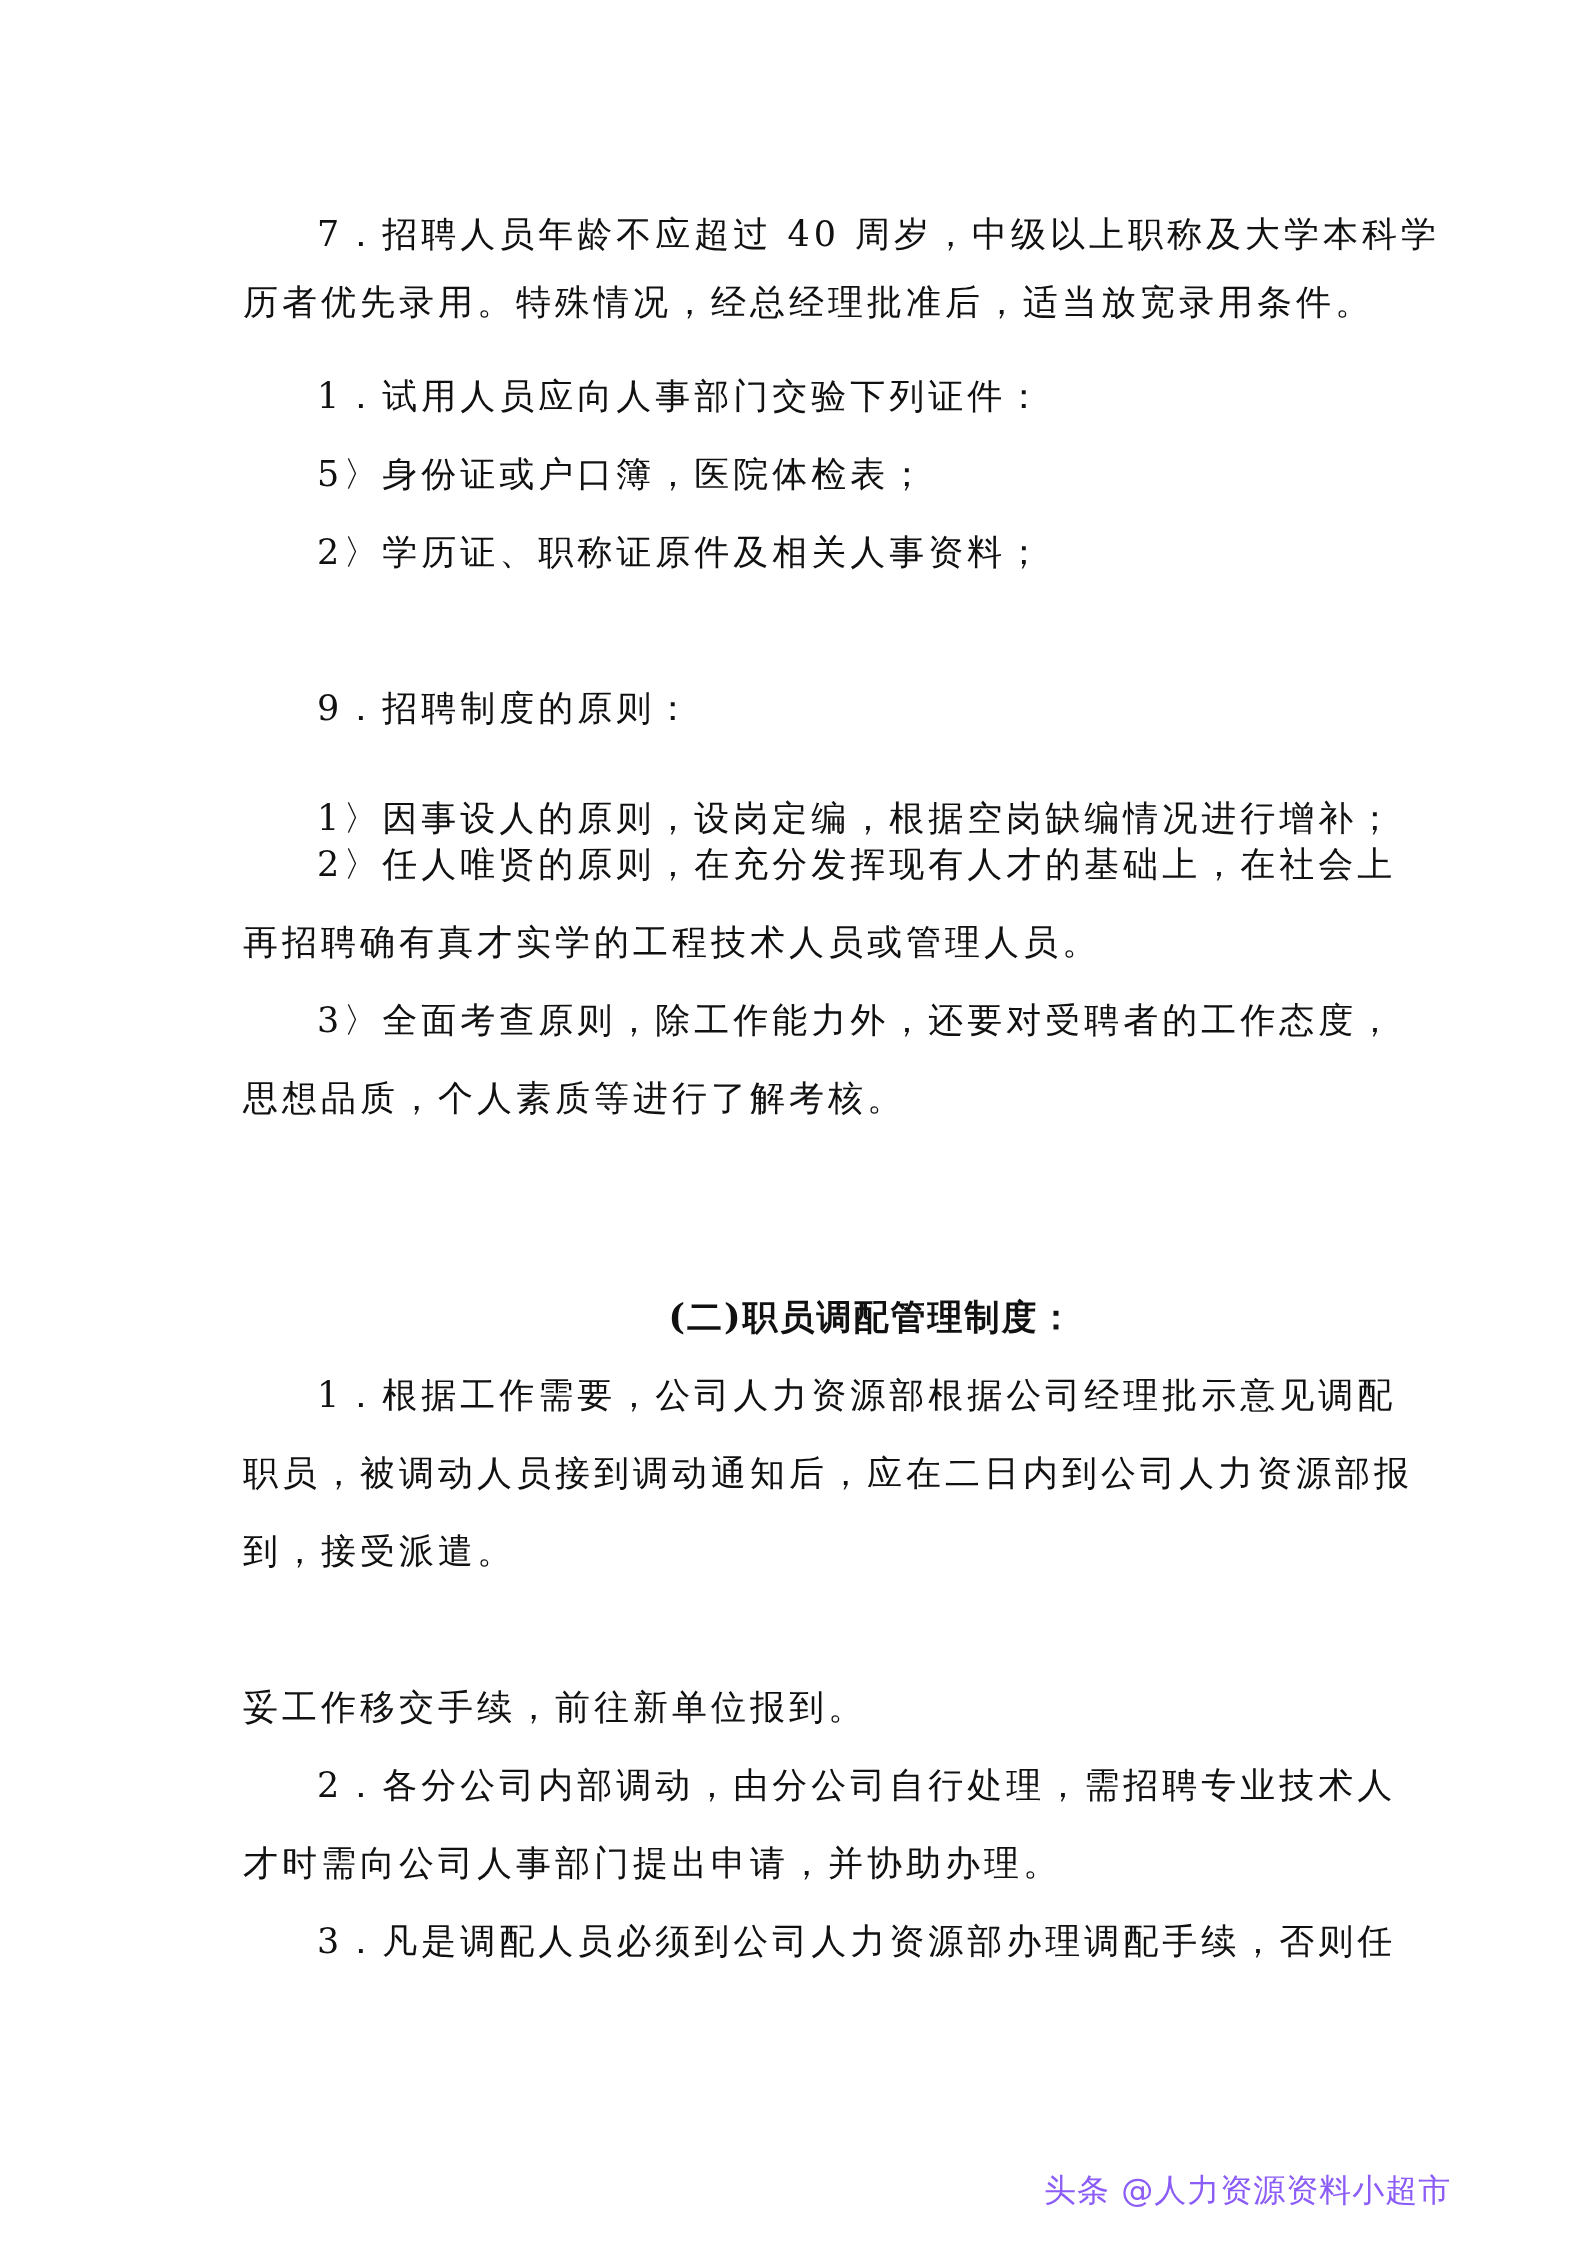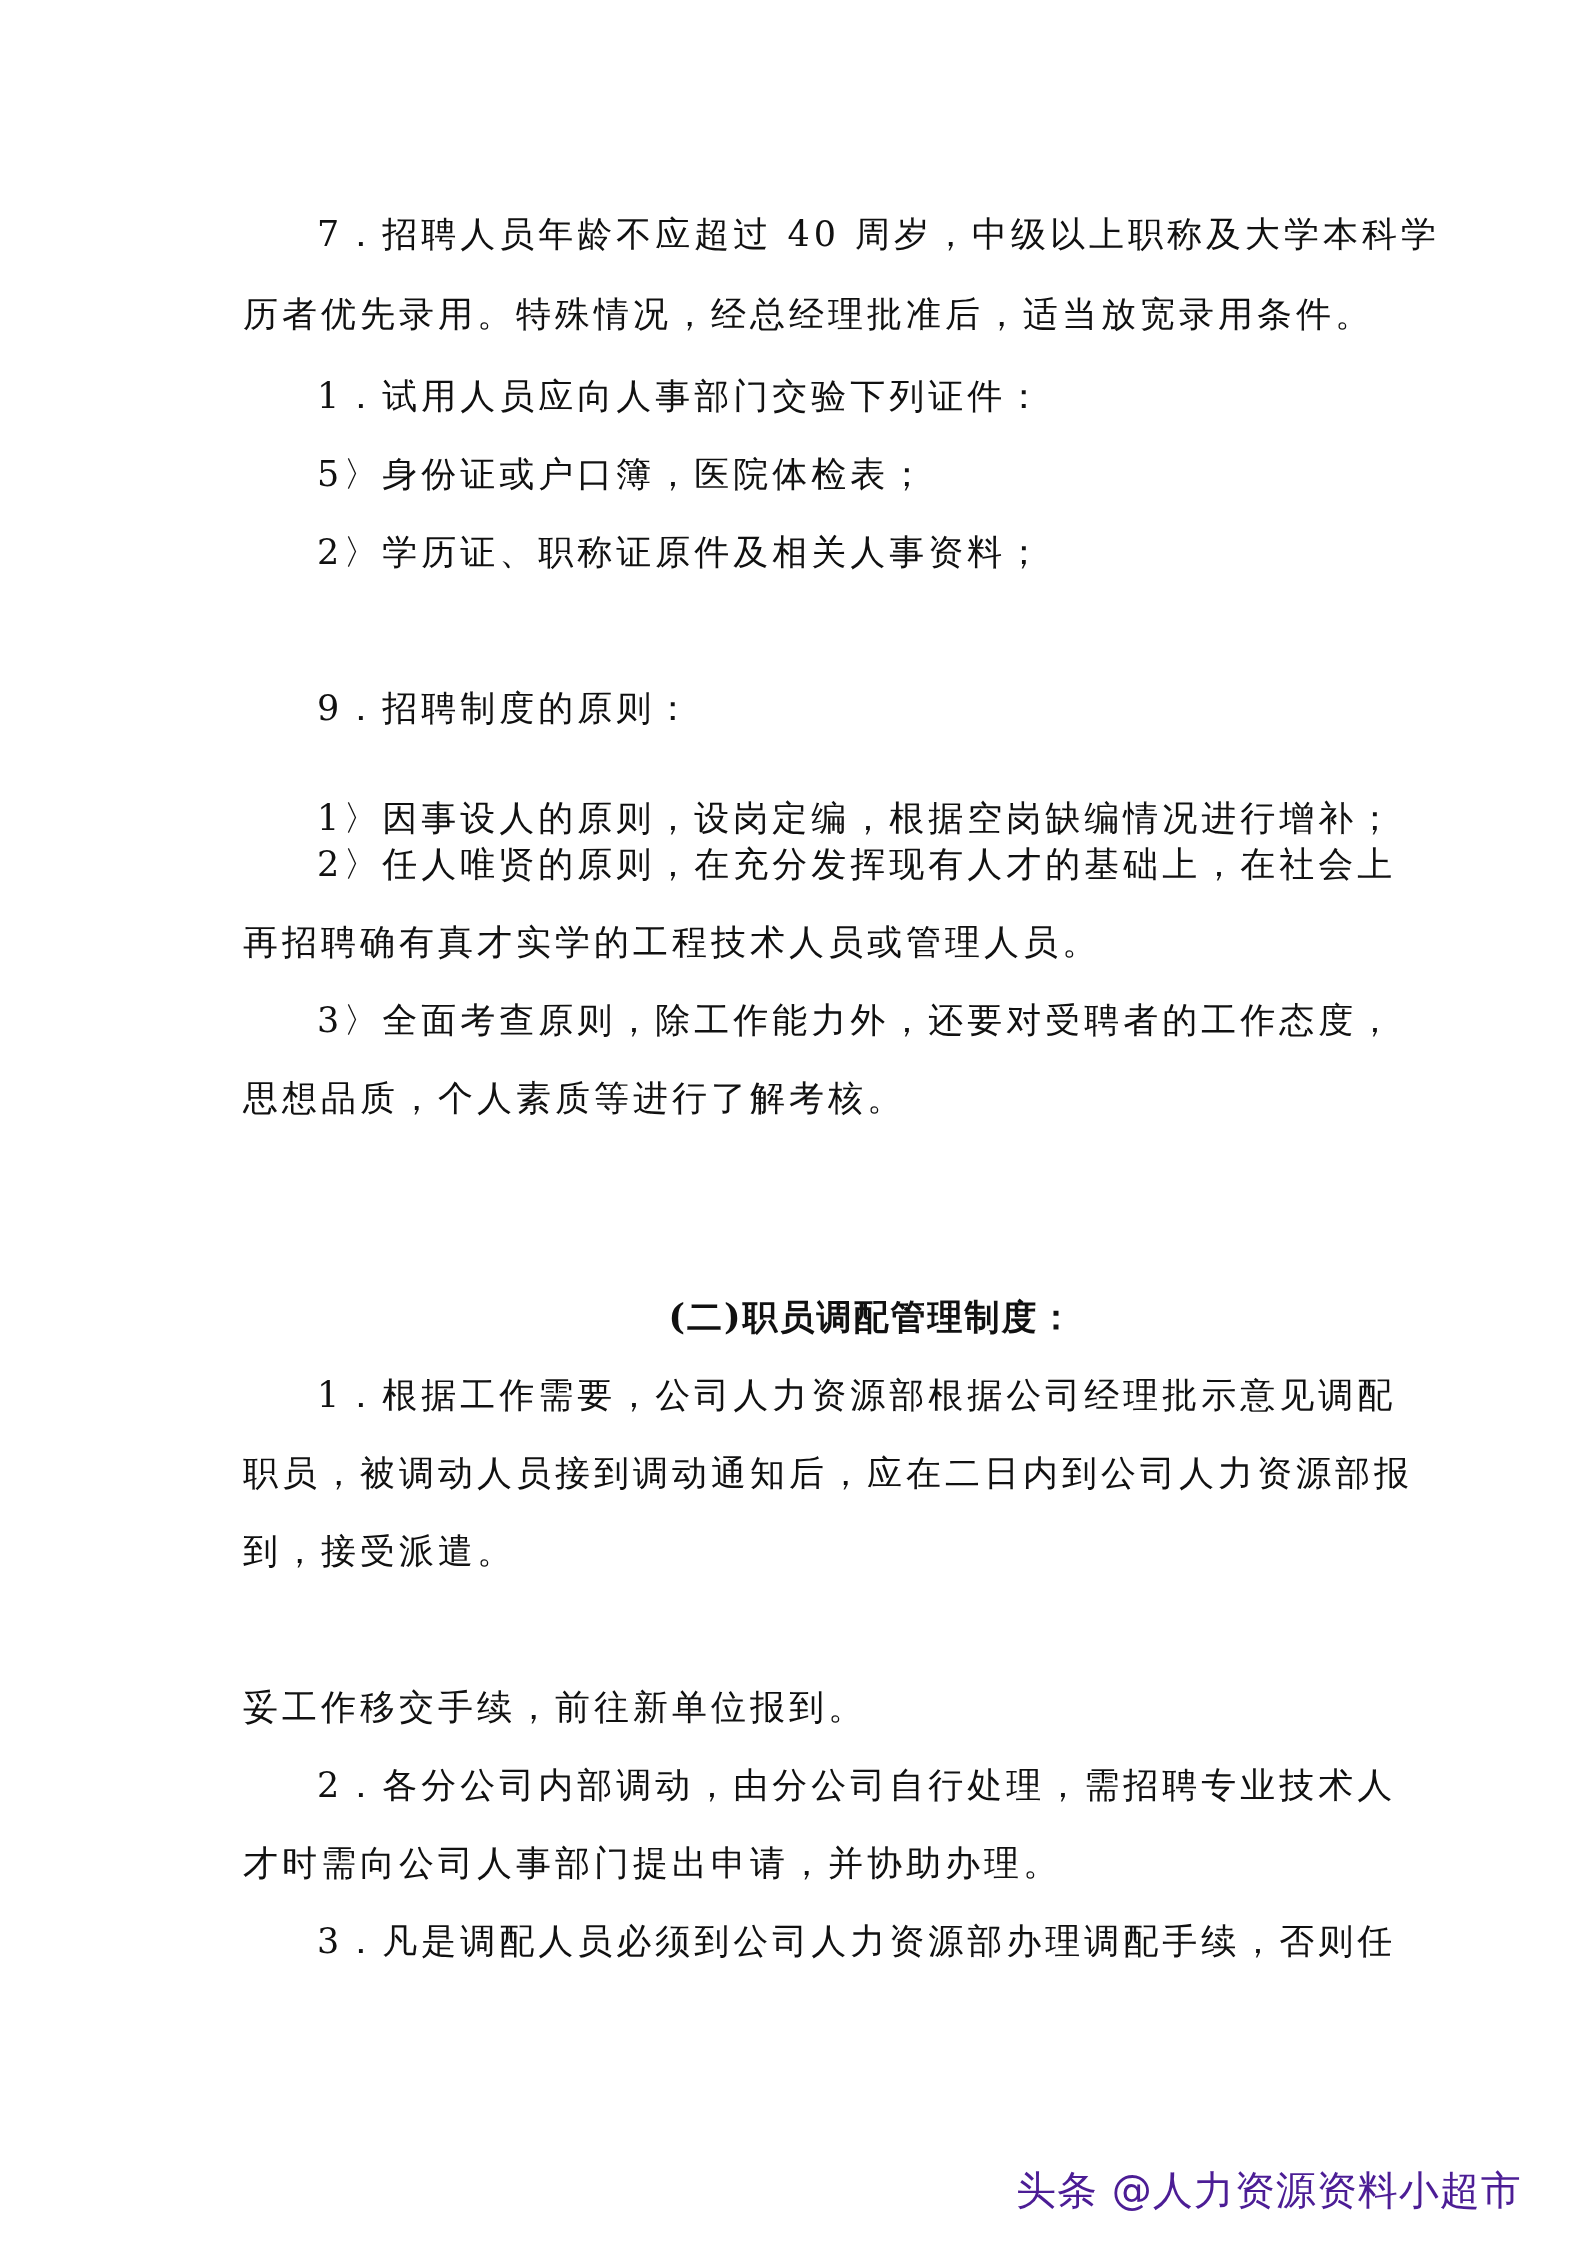--- a/index.html
+++ b/index.html
@@ -29,38 +29,38 @@
       width: 1110px;
       font-size: 35px;
       line-height: 44px;
       white-space: nowrap;
       letter-spacing: 4px;
     }
     .indent { left: 317px; }
     .heading { font-weight: bold; letter-spacing: 2px; text-align: center; }
     .watermark {
       position: absolute;
-      left: 1016px;
+      left: 1044px;
       top: 2168px;
       font-family: "DejaVu Sans", "Liberation Sans", sans-serif;
-      font-size: 40px;
+      font-size: 32px;
       line-height: 44px;
-      color: #4c1d95;
+      color: #8b5cf6;
       letter-spacing: 1px;
       text-shadow: 2px 2px 0 #ffffff, -1px -1px 0 #ffffff, 1px -1px 0 #ffffff, -1px 1px 0 #ffffff;
       white-space: nowrap;
     }
   </style>
 </head>
 <body>
 
 <div class="page">
 
   <div class="line indent" style="top:212px">7．招聘人员年龄不应超过 40 周岁，中级以上职称及大学本科学</div>
-  <div class="line" style="top:292px">历者优先录用。特殊情况，经总经理批准后，适当放宽录用条件。</div>
+  <div class="line" style="top:280px">历者优先录用。特殊情况，经总经理批准后，适当放宽录用条件。</div>
   <div class="line indent" style="top:374px">1．试用人员应向人事部门交验下列证件：</div>
   <div class="line indent" style="top:452px">5〉身份证或户口簿，医院体检表；</div>
   <div class="line indent" style="top:530px">2〉学历证、职称证原件及相关人事资料；</div>
   <div class="line indent" style="top:686px">9．招聘制度的原则：</div>
   <div class="line indent" style="top:796px">1〉因事设人的原则，设岗定编，根据空岗缺编情况进行增补；</div>
   <div class="line indent" style="top:842px">2〉任人唯贤的原则，在充分发挥现有人才的基础上，在社会上</div>
   <div class="line" style="top:920px">再招聘确有真才实学的工程技术人员或管理人员。</div>
   <div class="line indent" style="top:998px">3〉全面考查原则，除工作能力外，还要对受聘者的工作态度，</div>
   <div class="line" style="top:1076px">思想品质，个人素质等进行了解考核。</div>
 

